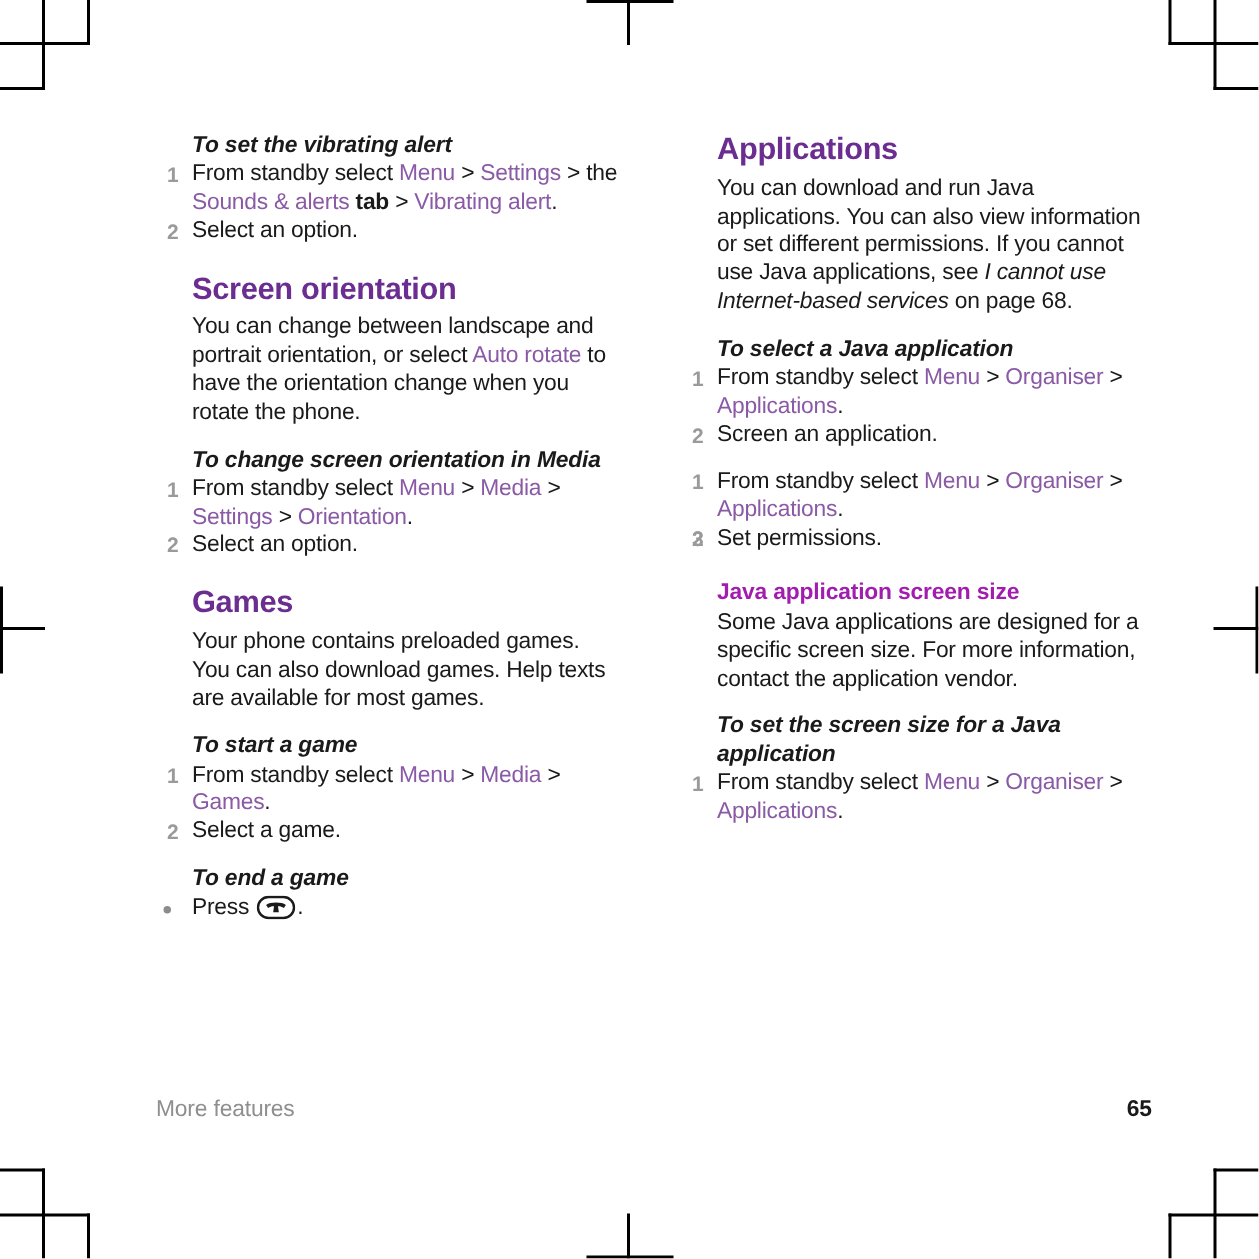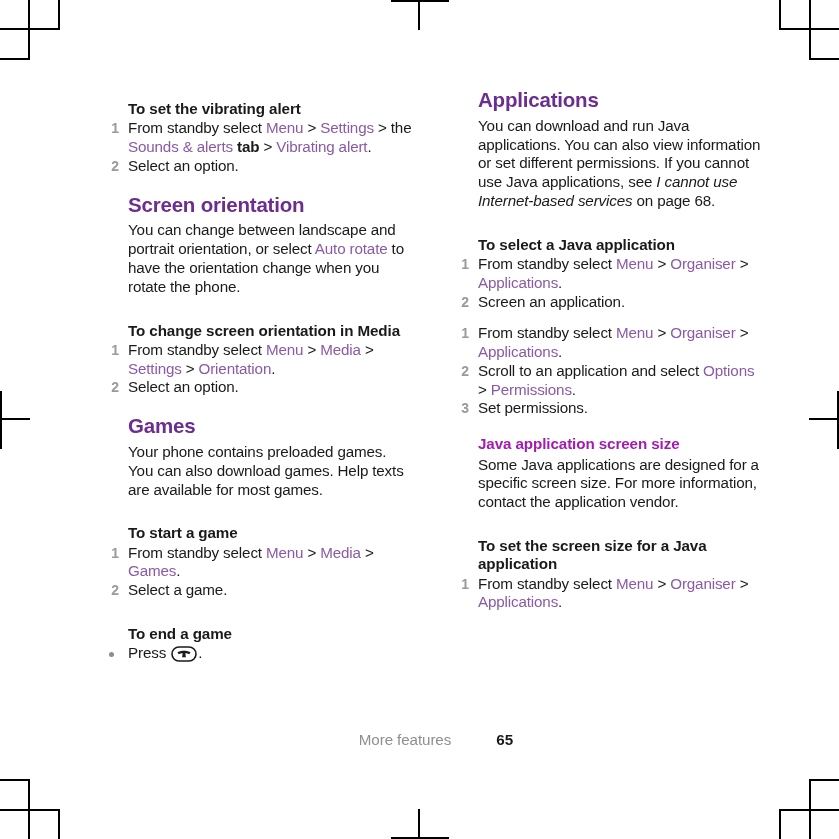--- a/index.html
+++ b/index.html
@@ -44,22 +44,23 @@
     color: #6b2d8f;
     font-size: 20.5px;
     font-weight: bold;
     line-height: 1.16;
     letter-spacing: -0.2px;
     margin: 0 0 5px 24px;
   }
   .h2 {
     font-size: 15.2px;
     font-weight: bold;
+    font-style: italic;
     line-height: 1.21;
-    margin: 12px 0 1px 24px;
+    margin: 0 0 1px 24px;
     color: #1a1a1a;
     letter-spacing: -0.1px;
   }
   .h3 {
     font-size: 15.2px;
     font-weight: bold;
     font-style: normal;
     line-height: 1.21;
     margin: 0 0 2px 24px;
     color: #a21caf;
@@ -124,21 +125,21 @@
 
   
   .footer {
     position: absolute;
     left: 104px;
     right: 71px;
     top: 731px;
     height: 24px;
     display: flex;
     align-items: baseline;
-    justify-content: center;
+    justify-content: space-between;
     font-size: 15.2px;
   }
   .footer .sect {
     color: #8f8f8f;
     margin-right: 38px;
     letter-spacing: -0.1px;
   }
   .footer .pgnum {
     color: #1a1a1a;
     font-weight: bold;
@@ -273,21 +274,20 @@
 
       <div class="gap-md"></div>
 
       <ol class="steps">
         <li class="step">
           <span class="num">1</span>
           <span><span>From standby select </span><span class="lnk">Menu</span><span> &gt; </span><span class="lnk">Organiser</span><span> &gt; </span><span class="lnk">Applications</span><span>.</span></span>
         </li>
         <li class="step">
           <span class="num">2</span>
-          <span><span>Scroll to an application and select </span><span class="lnk">Options</span><span> &gt; </span><span class="lnk">Permissions</span><span>.</span></span>
         </li>
         <li class="step">
           <span class="num">3</span>
           <span><span>Set permissions.</span></span>
         </li>
       </ol>
 
       <div class="gap-lg"></div>
 
       <div class="h3">Java application screen size</div>

